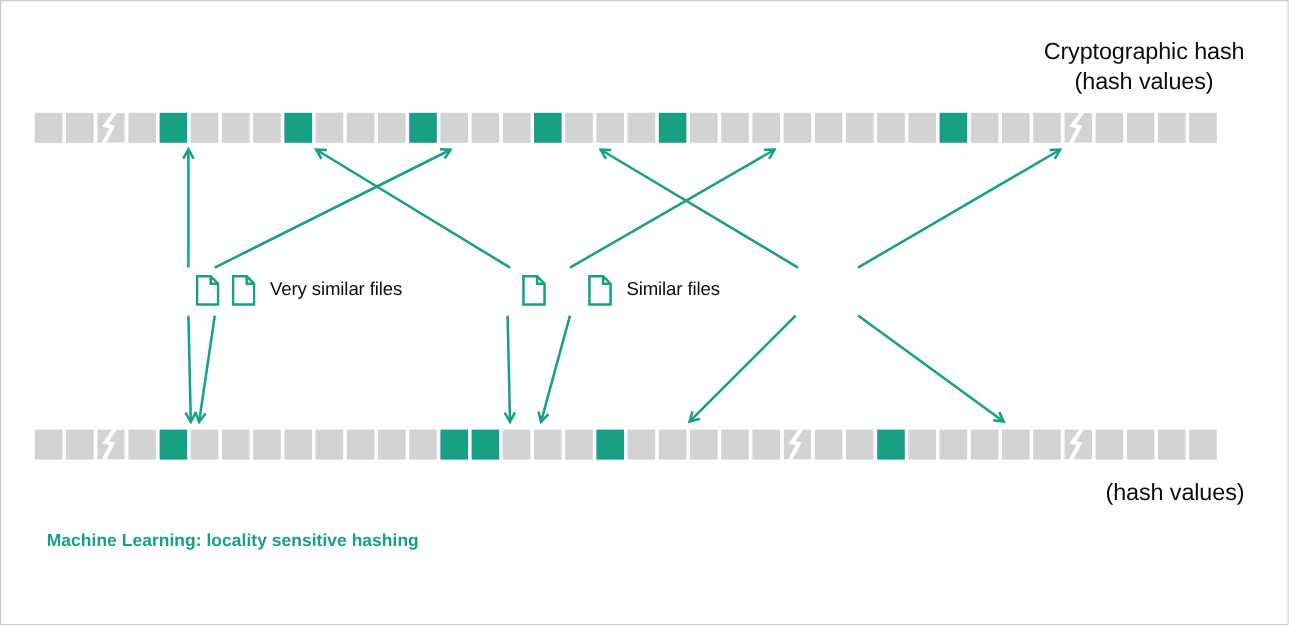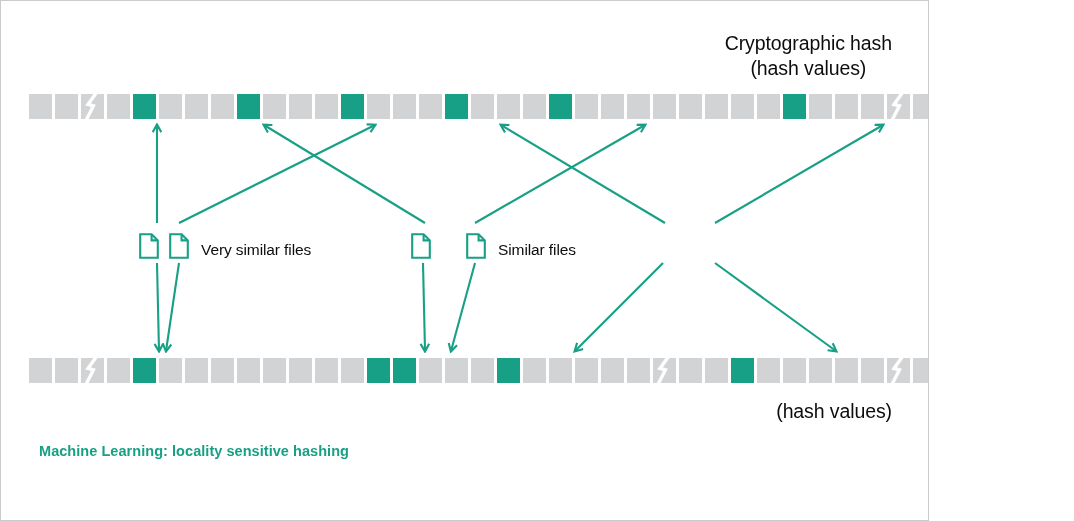--- a/index.html
+++ b/index.html
@@ -6,21 +6,21 @@
   html, body {
     margin: 0;
     padding: 0;
     background: #ffffff;
   }
   body {
     font-family: "Liberation Sans", sans-serif;
   }
   #canvas {
     position: relative;
-    width: 929px;
+    width: 1074px;
     height: 521px;
     background: #ffffff;
     border: 1px solid #c9cbcd;
     box-sizing: border-box;
     overflow: hidden;
   }
 
   
   .title {
     position: absolute;
@@ -63,22 +63,23 @@
   .cell.brk {
     background: transparent;
     position: relative;
   }
   .cell.brk svg { display: block; }
 
   
   .file-group {
     position: absolute;
     display: flex;
-    align-items: flex-end;
+    align-items: center;
     height: 34px;
+    margin-left: 24px;
   }
   .doc-icon {
     flex: 0 0 auto;
     display: block;
   }
   .group-label {
     font-size: 15.5px;
     color: #0d0d0d;
     white-space: nowrap;
     letter-spacing: -0.1px;

